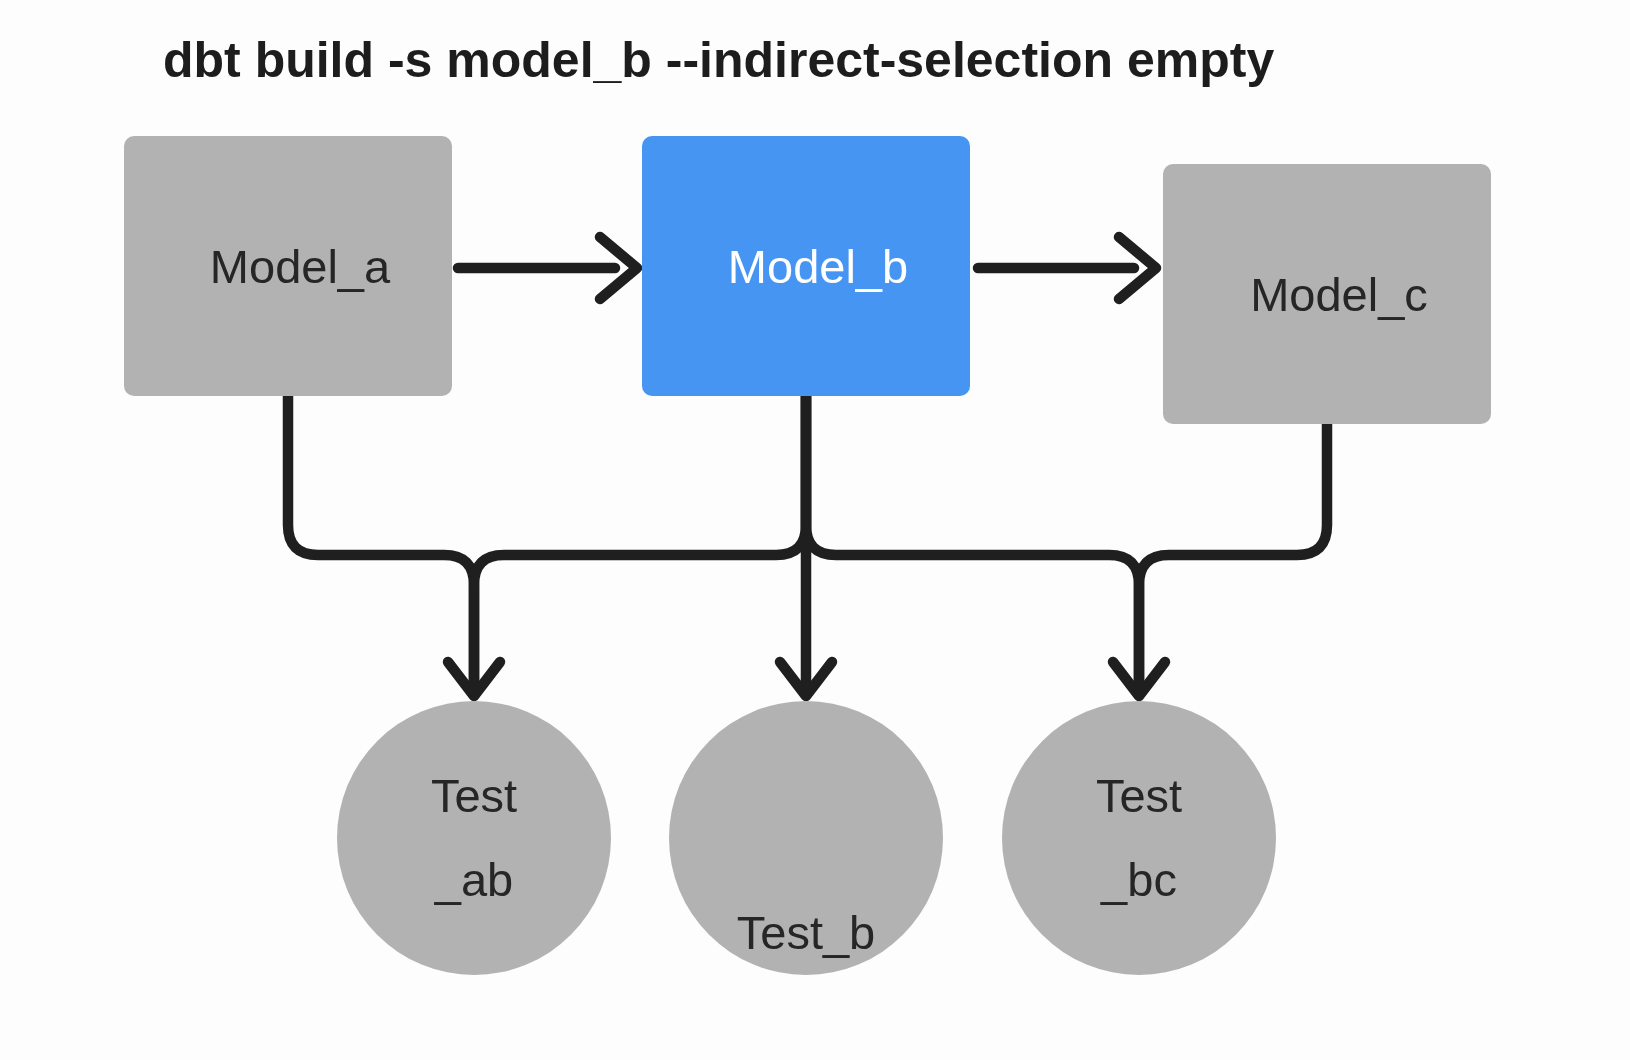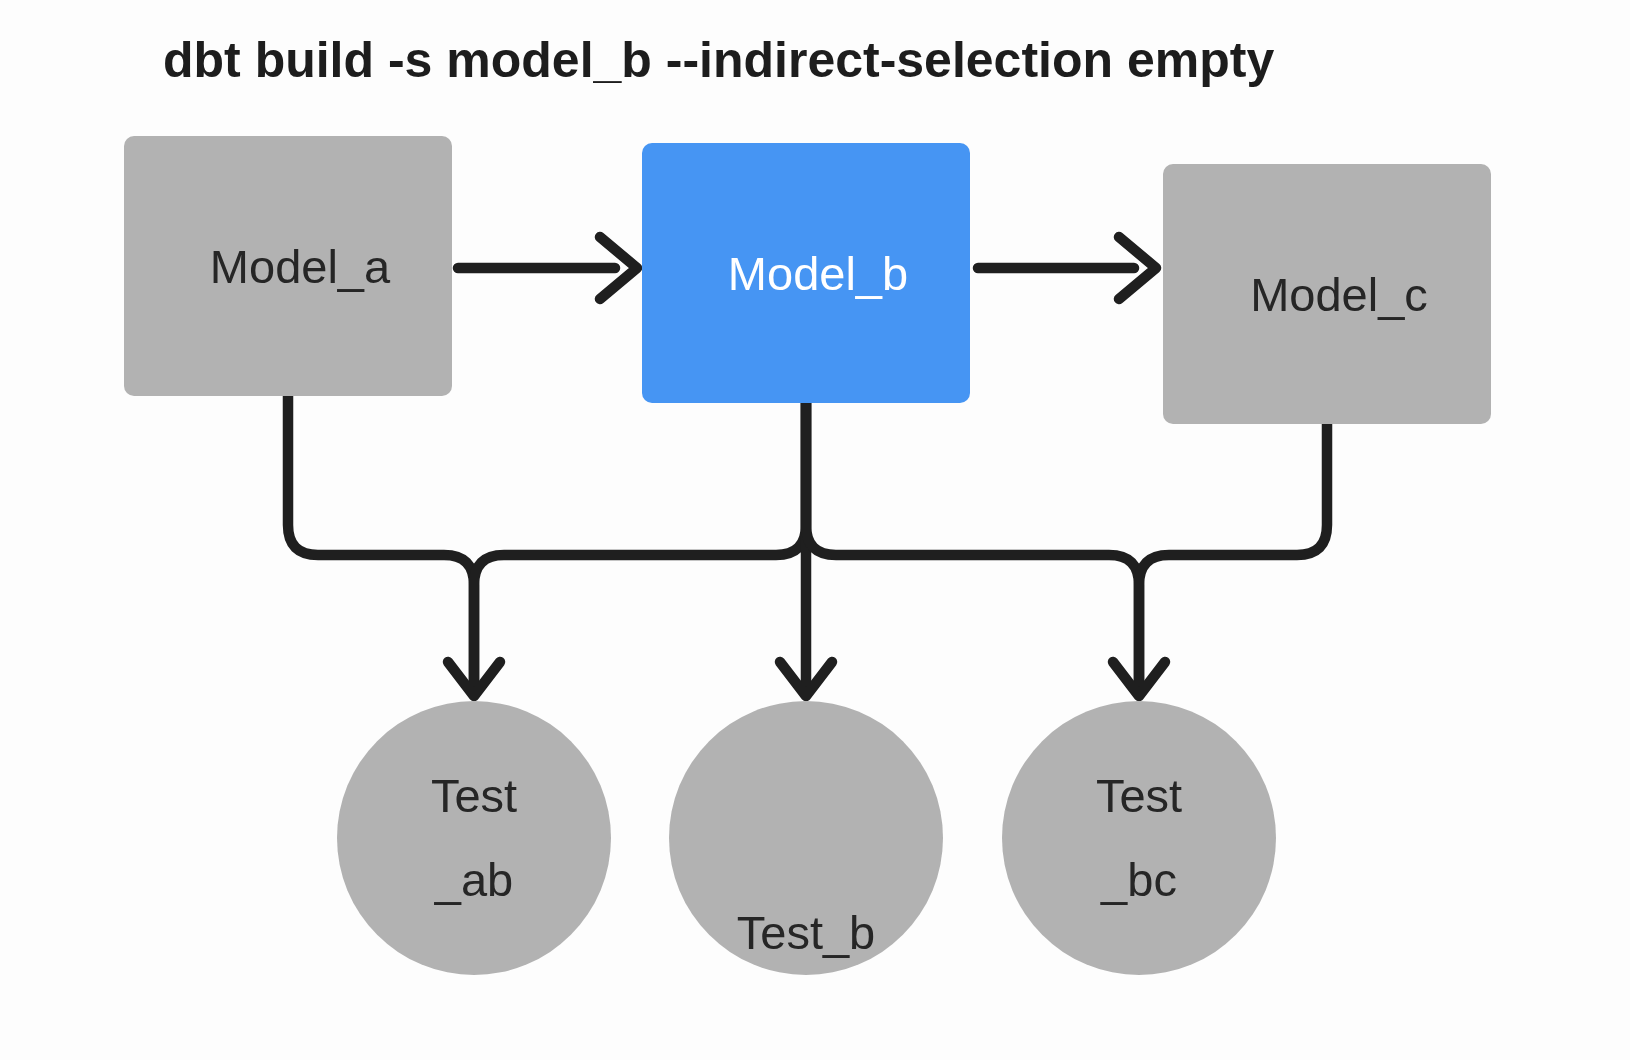--- a/index.html
+++ b/index.html
@@ -56,21 +56,20 @@
     align-items: center;
     justify-content: center;
     font-size: 47px;
     color: var(--text-dark);
     z-index: 2;
     padding-left: 24px;
   }
   .model.selected {
     background: var(--selected-blue);
     color: var(--text-on-blue);
-    margin-top: 7px;
   }
   .model-a { left: 124px; }
   .model-b { left: 642px; }
   .model-c { left: 1163px; margin-top: 28px; }
   .test {
     position: absolute;
     top: 701px;
     width: 274px;
     height: 274px;
     border-radius: 50%;

